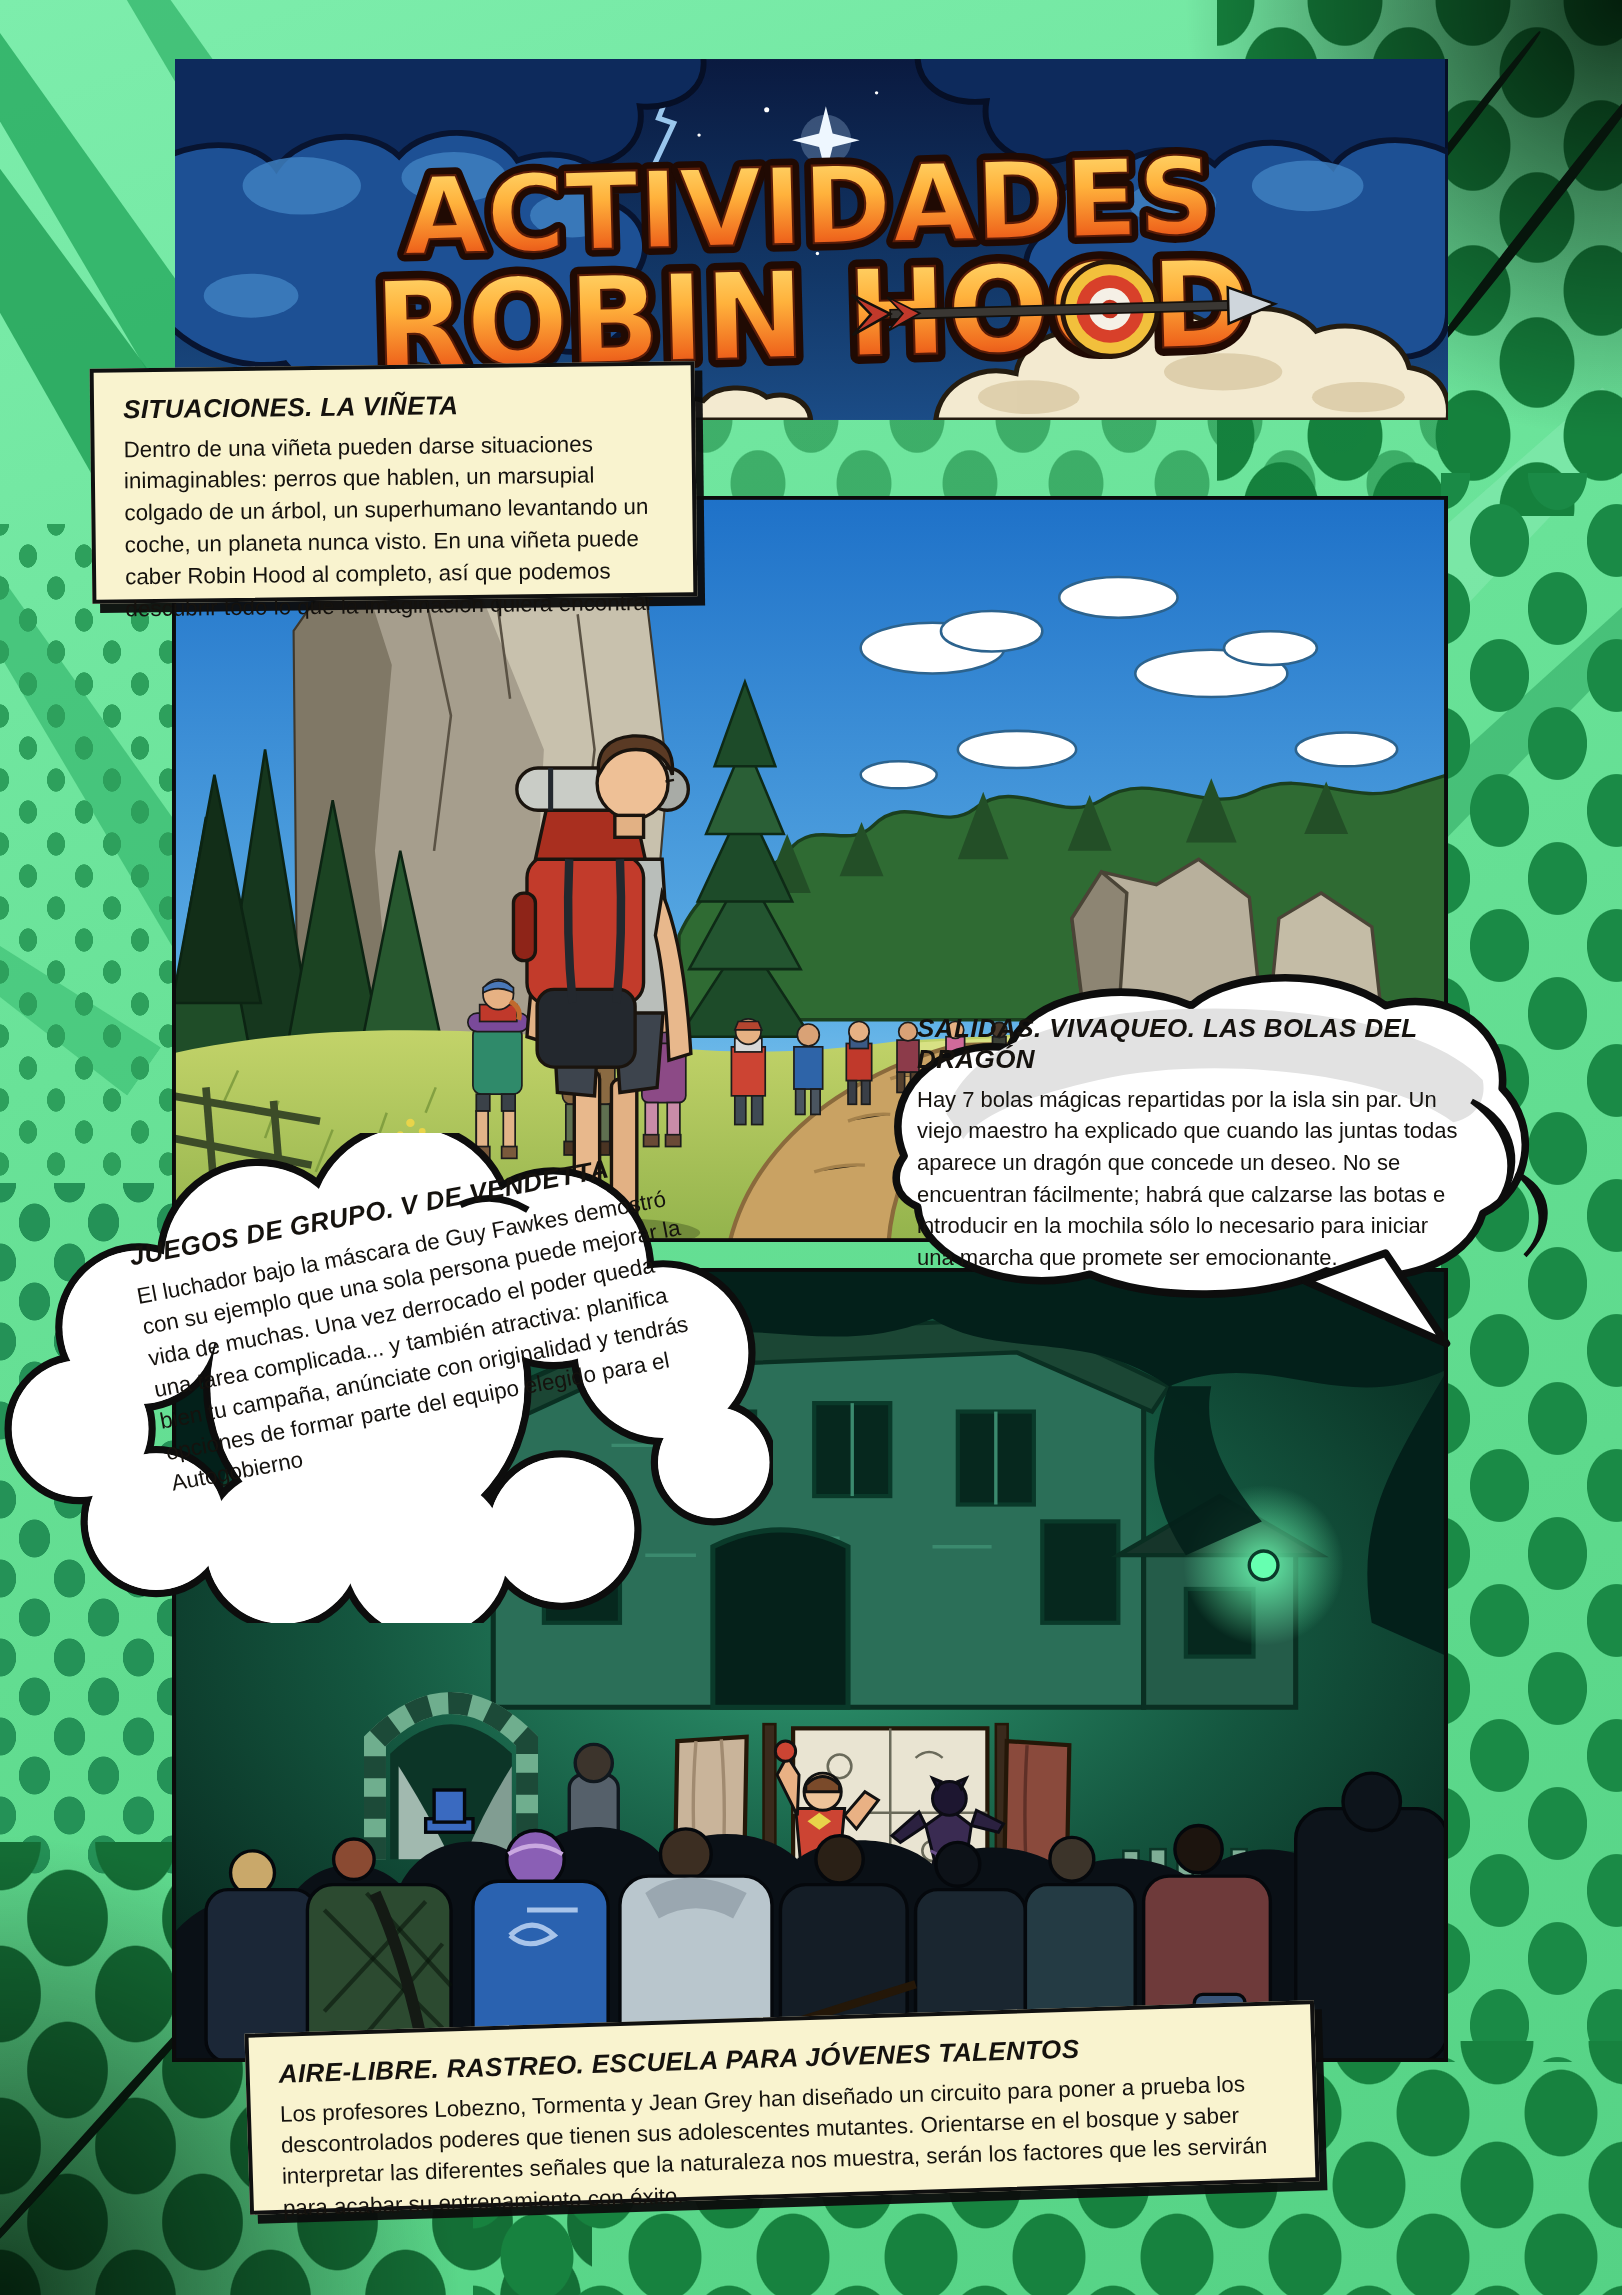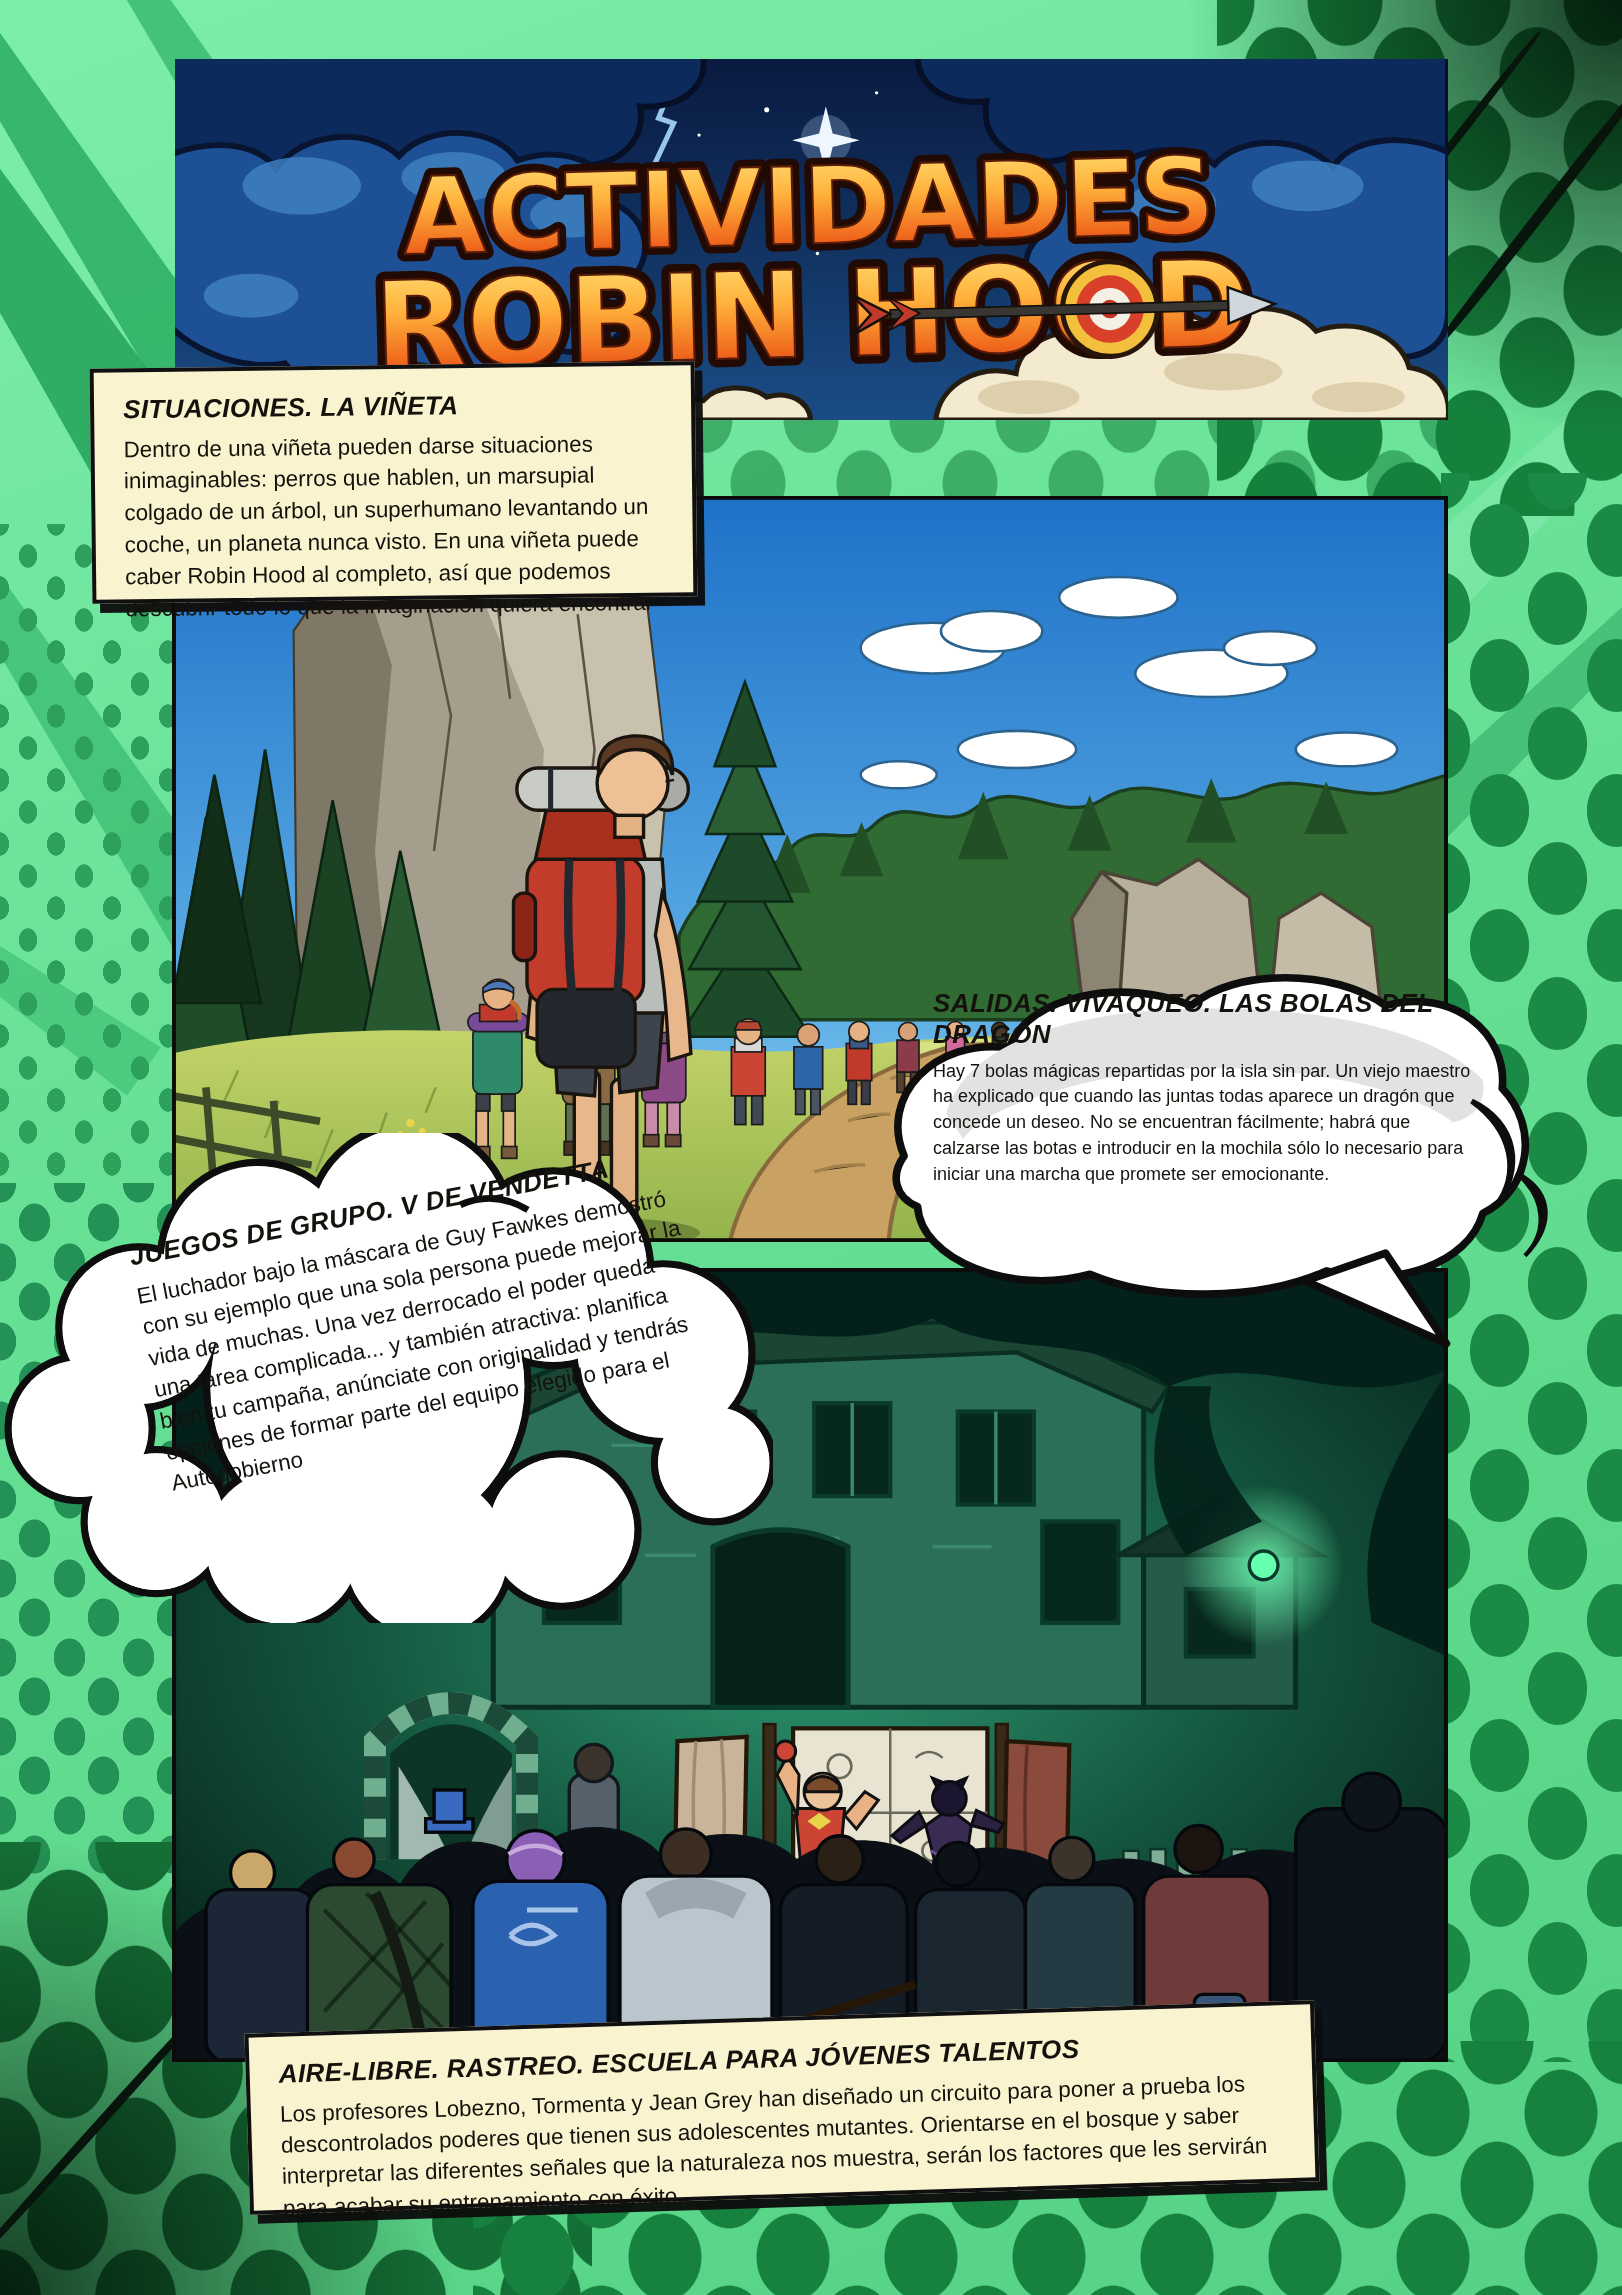--- a/index.html
+++ b/index.html
@@ -591,23 +591,23 @@
       </g>
       <g fill="#e2e2e2">
         <path d="M120,190 C140,110 260,70 400,66 C560,60 700,92 755,150 C760,175 745,195 720,200 C640,140 430,120 300,150 C220,168 160,190 140,220 Z"></path>
       </g>
       <g fill="#0d0d0d">
         <path d="M742,175 C790,210 800,260 770,300 C805,255 795,200 742,175 Z" stroke="#0d0d0d" stroke-width="6"></path>
         <path d="M795,260 C830,290 832,330 805,358 C840,322 838,282 795,260 Z" stroke="#0d0d0d" stroke-width="5"></path>
       </g>
     </svg>
   </div>
-  <div class="bub-text" style="left:917px;top:988px;width:548px;margin-left:16px;">
+  <div class="bub-text" style="left:917px;top:1013px;width:548px;">
     <div class="bx-title">SALIDAS. VIVAQUEO. LAS BOLAS DEL DRAGÓN</div>
-    <div class="bx-body" style="font-size:18px;line-height:1.44;">Hay 7 bolas mágicas repartidas por la isla sin par. Un viejo maestro ha explicado que cuando las juntas todas aparece un dragón que concede un deseo. No se encuentran fácilmente; habrá que calzarse las botas e introducir en la mochila sólo lo necesario para iniciar una marcha que promete ser emocionante.</div>
+    <div class="bx-body" style="font-size:22px;line-height:1.44;">Hay 7 bolas mágicas repartidas por la isla sin par. Un viejo maestro ha explicado que cuando las juntas todas aparece un dragón que concede un deseo. No se encuentran fácilmente; habrá que calzarse las botas e introducir en la mochila sólo lo necesario para iniciar una marcha que promete ser emocionante.</div>
   </div>
 
   <div class="abs" style="left:4.2px;top:1133px;width:769px;height:490px;">
     <svg width="769" height="490" viewBox="0 0 910 580">
       <g stroke="#0d0d0d" stroke-width="9" fill="#ffffff">
         <circle cx="300" cy="150" r="115"></circle>
           <circle cx="480" cy="110" r="120"></circle>
           <circle cx="650" cy="160" r="115"></circle>
         <circle cx="160" cy="230" r="95"></circle>
           <circle cx="780" cy="260" r="105"></circle>

